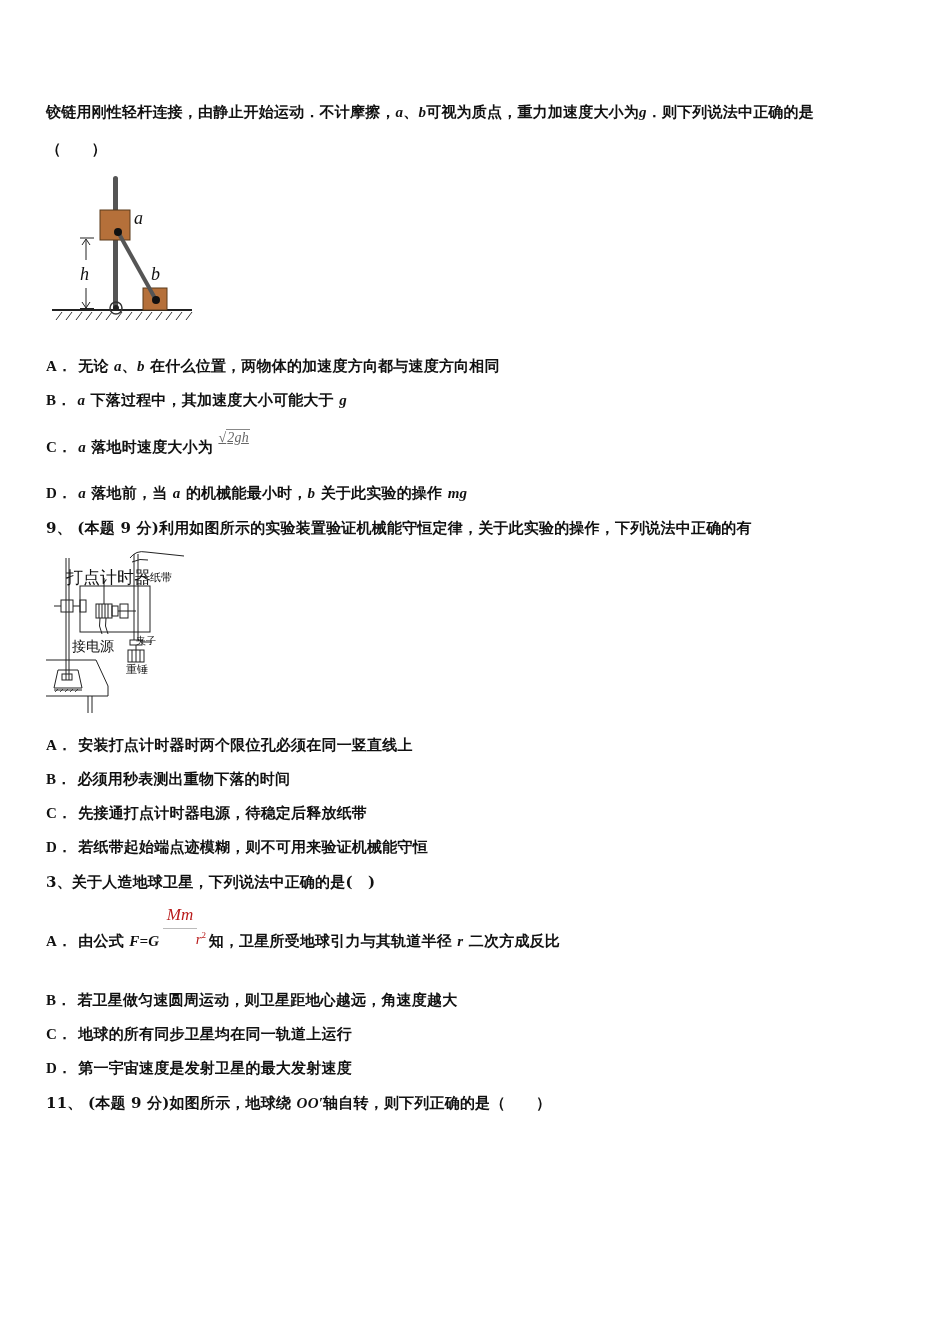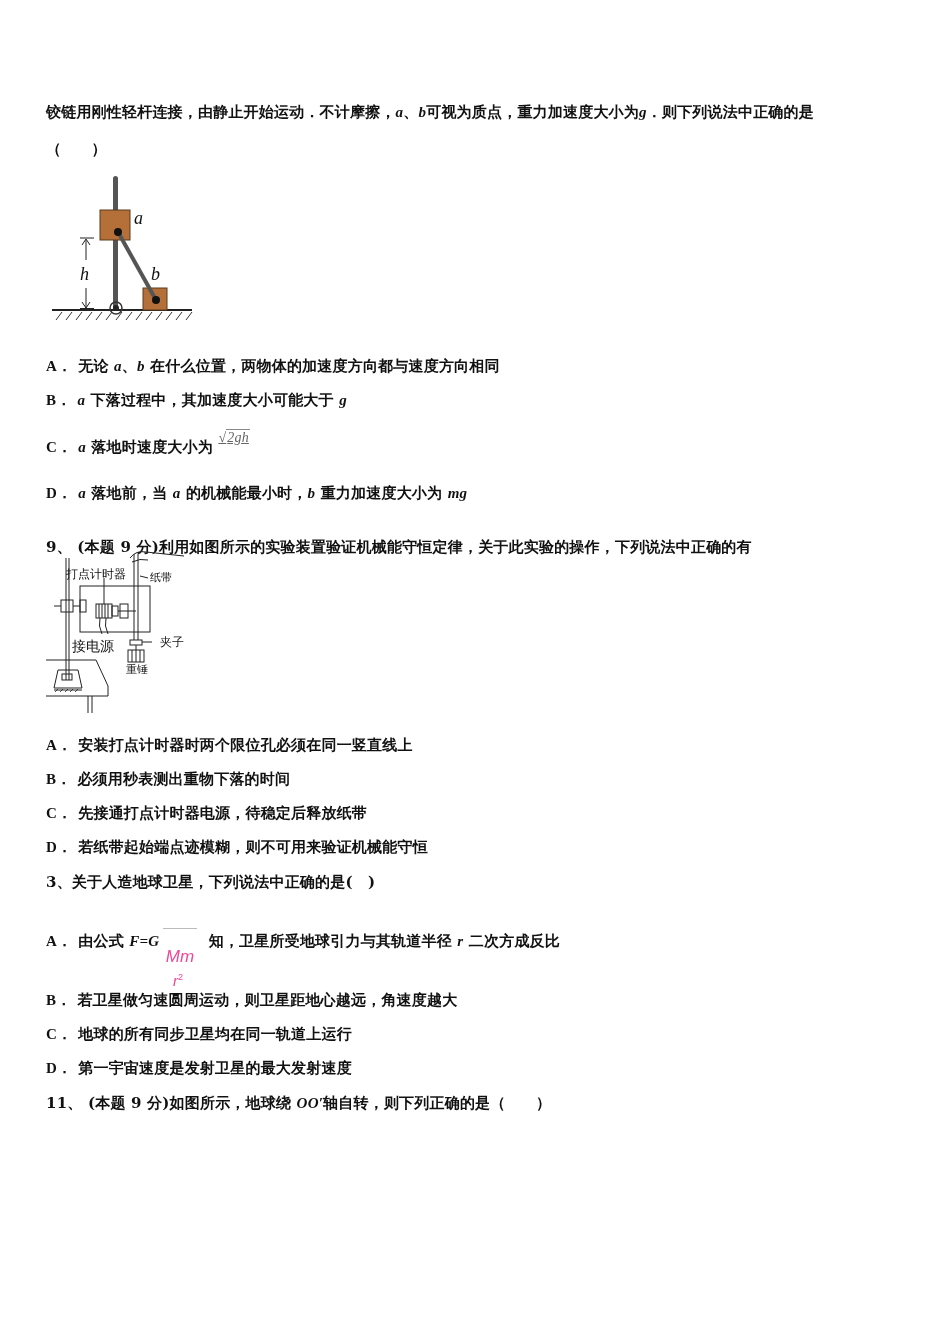--- a/index.html
+++ b/index.html
@@ -4,21 +4,21 @@
 <style>
   html, body { margin: 0; padding: 0; background: #ffffff; }
   body { width: 950px; height: 1344px; position: relative; overflow: hidden;
          font-family: "DejaVu Serif", "Liberation Serif", serif; color: #111; }
   .line { position: absolute; left: 46px; font-size: 15px; line-height: 20px; white-space: nowrap; font-weight: bold; letter-spacing: 0.2px; text-align: center; }
   .opt { font-weight: bold; font-family: "Liberation Serif", serif; margin-right: 6px; }
   .it { font-style: italic; font-family: "Liberation Serif", serif; font-weight: bold; }
   .fig { position: absolute; }
   .sqrt { font-family: "Liberation Serif", serif; font-weight: normal; color: #666; font-size: 14px; position: relative; top: -10px; text-decoration: underline; }
   .sqrt .rad { border-top: 1px solid #888; padding: 0 1px; font-style: italic; }
-  .frac { position: absolute; font-family: Liberation Sans, sans-serif; font-weight: normal; color: #ec4899; text-align: center; margin-top: 42px; }
+  .frac { position: absolute; font-family: Liberation Serif, serif; font-weight: normal; color: #b91c1c; text-align: center; }
 </style>
 </head>
 <body>
 
 <div class="line" style="top:102px;">
   <span>铰链用刚性轻杆连接，由静止开始运动．不计摩擦，</span><span class="it">a</span><span>、</span><span class="it">b</span><span>可视为质点，重力加速度大小为</span><span class="it">g</span><span>．则下列说法中正确的是</span>
 </div>
 <div class="line" style="top:139px;">（　　）</div>
 
 <div class="fig" style="left:50px; top:172px; width:145px; height:152px;">
@@ -69,24 +69,24 @@
 <div class="line" style="top:356px;">
   <span class="opt">A．</span><span>无论 </span><span class="it">a</span><span>、</span><span class="it">b</span><span> 在什么位置，两物体的加速度方向都与速度方向相同</span>
 </div>
 <div class="line" style="top:390px;">
   <span class="opt">B．</span><span class="it">a</span><span> 下落过程中，其加速度大小可能大于 </span><span class="it">g</span>
 </div>
 <div class="line" style="top:437px;">
   <span class="opt">C．</span><span class="it">a</span><span> 落地时速度大小为 </span><span class="sqrt">√<span class="rad">2gh</span></span>
 </div>
 <div class="line" style="top:483px;">
-  <span class="opt">D．</span><span class="it">a</span><span> 落地前，当 </span><span class="it">a</span><span> 的机械能最小时，</span><span class="it">b</span><span> 重力加速度大小为 </span><span class="it">mg</span>
+  <span class="opt">D．</span><span class="it">a</span><span> 落地前，当 </span><span class="it">a</span><span> 的机械能最小时，</span><span class="it">b</span><span> 关于此实验的操作 </span><span class="it">mg</span>
 </div>
 
-<div class="line" style="top:518px;margin-top:19px;">9、 (本题 9 分)利用如图所示的实验装置验证机械能守恒定律，关于此实验的操作，下列说法中正确的有</div>
+<div class="line" style="top:518px;">9、 (本题 9 分)利用如图所示的实验装置验证机械能守恒定律，关于此实验的操作，下列说法中正确的有</div>
 
 <div class="fig" style="left:44px; top:548px; width:150px; height:165px;">
   <svg width="150" height="165" viewBox="0 0 150 165">
     <g stroke="#222" stroke-width="1" fill="none">
 
       <line x1="22" y1="10" x2="22" y2="132"></line>
         <line x1="25" y1="10" x2="25" y2="132"></line>
 
       <rect x="17" y="52" width="12" height="12"></rect>
       <line x1="10" y1="58" x2="17" y2="58"></line>
@@ -137,37 +137,37 @@
         <line x1="48" y1="148" x2="48" y2="165"></line>
     </g>
     <g stroke="#222" stroke-width="0.8">
       <line x1="11" y1="144" x2="14" y2="141"></line>
         <line x1="16" y1="144" x2="19" y2="141"></line>
         <line x1="21" y1="144" x2="24" y2="141"></line>
         <line x1="26" y1="144" x2="29" y2="141"></line>
         <line x1="31" y1="144" x2="34" y2="141"></line>
     </g>
   </svg>
-  <span style="position:absolute; left:22px; top:18px; font-size:12px; font-family:'DejaVu Sans',sans-serif;">打点计时器</span>
+  <span style="position:absolute; left:22px; top:18px; font-size:17px; font-family:'DejaVu Sans',sans-serif;">打点计时器</span>
   <span style="position:absolute; left:106px; top:22px; font-size:11px; font-family:'DejaVu Sans',sans-serif;text-align:right;">纸带</span>
-  <span style="position:absolute; left:116px; top:86px; font-size:12px; font-family:Liberation Mono, monospace;">夹子</span>
+  <span style="position:absolute; left:92px; top:86px; font-size:10px; font-family:Liberation Mono, monospace;">夹子</span>
   <span style="position:absolute; left:28px; top:90px; font-size:14px; font-family:'DejaVu Sans',sans-serif;">接电源</span>
   <span style="position:absolute; left:82px; top:114px; font-size:11px; font-family:Liberation Sans, sans-serif;">重锤</span>
 </div>
 
 <div class="line" style="top:735px;"><span class="opt">A．</span><span>安装打点计时器时两个限位孔必须在同一竖直线上</span></div>
 <div class="line" style="top:769px;"><span class="opt">B．</span><span>必须用秒表测出重物下落的时间</span></div>
 <div class="line" style="top:803px;"><span class="opt">C．</span><span>先接通打点计时器电源，待稳定后释放纸带</span></div>
 <div class="line" style="top:837px;"><span class="opt">D．</span><span>若纸带起始端点迹模糊，则不可用来验证机械能守恒</span></div>
 
 <div class="line" style="top:872px;">3、关于人造地球卫星，下列说法中正确的是(　)</div>
 
 <div class="frac" style="left:162px; top:905px; width:36px; font-size:17px; font-style:italic;">Mm</div>
 <div style="position:absolute; left:163px; top:928px; width:34px; border-top:1px solid #bbb;"></div>
-<div class="frac" style="left:164px; top:930px; width:28px; font-size:15px; font-style:italic;"><span>r</span><sup style="font-size:9px; font-style:normal;">2</sup></div>
+<div class="frac" style="left:178px; top:930px; width:28px; font-size:15px; font-style:italic;text-align:right;"><span>r</span><sup style="font-size:9px; font-style:normal;">2</sup></div>
 
 <div class="line" style="top:931px;">
   <span class="opt">A．</span><span>由公式 </span><span class="it">F=G</span><span style="display:inline-block; width:44px;"></span><span> 知，卫星所受地球引力与其轨道半径 </span><span class="it">r</span><span> 二次方成反比</span>
 </div>
 
 <div class="line" style="top:990px;"><span class="opt">B．</span><span>若卫星做匀速圆周运动，则卫星距地心越远，角速度越大</span></div>
 <div class="line" style="top:1024px;"><span class="opt">C．</span><span>地球的所有同步卫星均在同一轨道上运行</span></div>
 <div class="line" style="top:1058px;"><span class="opt">D．</span><span>第一宇宙速度是发射卫星的最大发射速度</span></div>
 
 <div class="line" style="top:1093px;">

